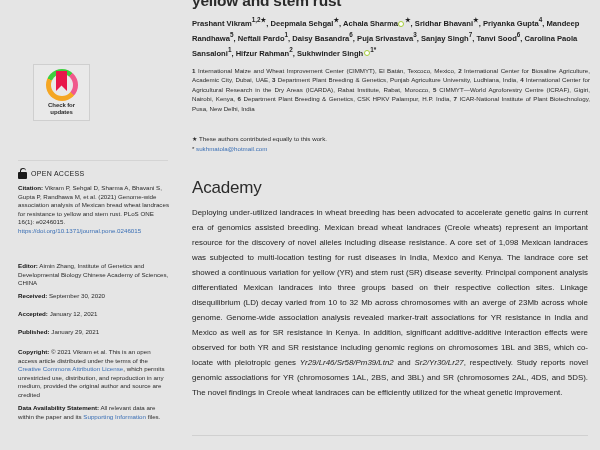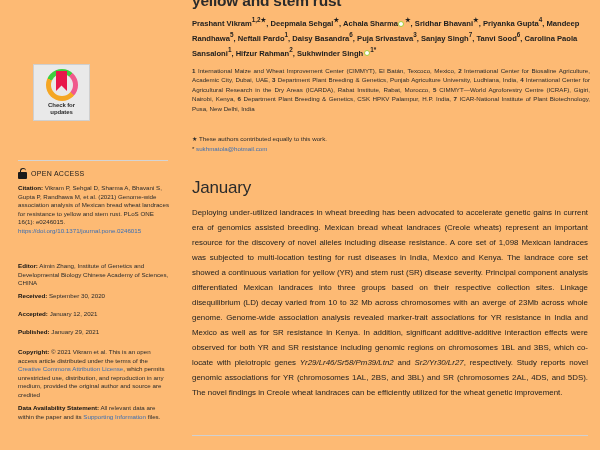--- a/index.html
+++ b/index.html
@@ -7,21 +7,21 @@
     margin: 0; padding: 0;
     width: 600px; height: 450px;
     background: #ffffff;
     font-family: "Liberation Sans", sans-serif;
     color: #1a1a1a;
     overflow: hidden;
   }
   #page {
     position: relative;
     width: 600px; height: 450px;
-    background: #fdba74;
+    background: #e5e5e5;
     overflow: hidden;
   }
 
   
   #sidebar {
     position: absolute;
     left: 0; top: 0;
     width: 182px; height: 450px;
     padding: 0;
   }
@@ -264,19 +264,19 @@
       <div>
         <span class="mark">★</span>
         <span>These authors contributed equally to this work.</span>
       </div>
       <div>
         <span class="mark">*</span>
         <span class="email">sukhmatola@hotmail.com</span>
       </div>
     </div>
 
-    <div id="abstract-head">January</div>
+    <div id="abstract-head">Academy</div>
     <div id="abstract-body">Deploying under-utilized landraces in wheat breeding has been advocated to accelerate genetic gains in current era of genomics assisted breeding. Mexican bread wheat landraces (Creole wheats) represent an important resource for the discovery of novel alleles including disease resistance. A core set of 1,098 Mexican landraces was subjected to multi-location testing for rust diseases in India, Mexico and Kenya. The landrace core set showed a continuous variation for yellow (YR) and stem rust (SR) disease severity. Principal component analysis differentiated Mexican landraces into three groups based on their respective collection sites. Linkage disequilibrium (LD) decay varied from 10 to 32 Mb across chromosomes with an averge of 23Mb across whole genome. Genome-wide association analysis revealed marker-trait associations for YR resistance in India and Mexico as well as for SR resistance in Kenya. In addition, significant additive-additive interaction effects were observed for both YR and SR resistance including genomic regions on chromosomes 1BL and 3BS, which co-locate with pleiotropic genes <i>Yr29/Lr46/Sr58/Pm39/Ltn2</i> and <i>Sr2/Yr30/Lr27</i>, respectively. Study reports novel genomic associations for YR (chromosomes 1AL, 2BS, and 3BL) and SR (chromosomes 2AL, 4DS, and 5DS). The novel findings in Creole wheat landraces can be efficiently utilized for the wheat genetic improvement.</div>
 
     <div id="main-rule"></div>
   </div>
 
 </div>
 
 </body></html>

